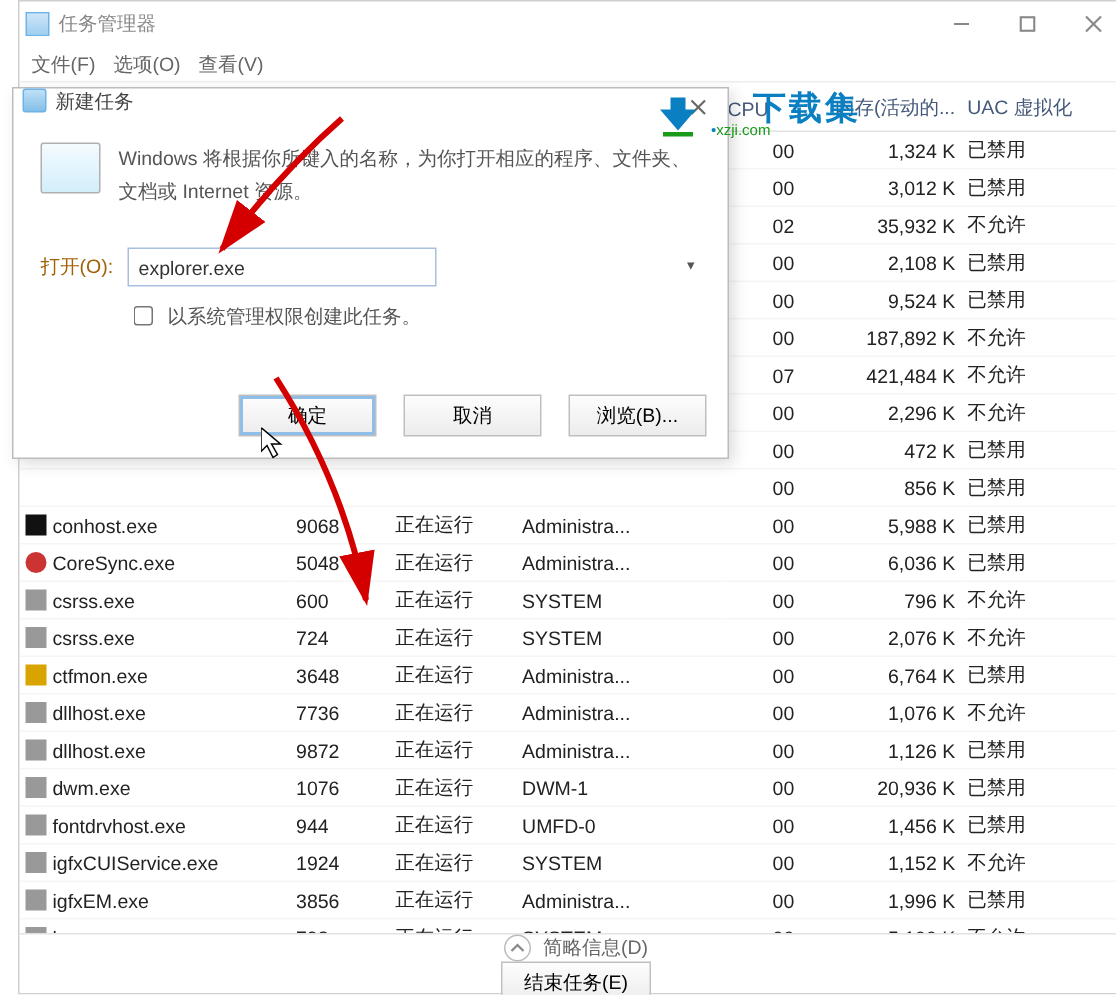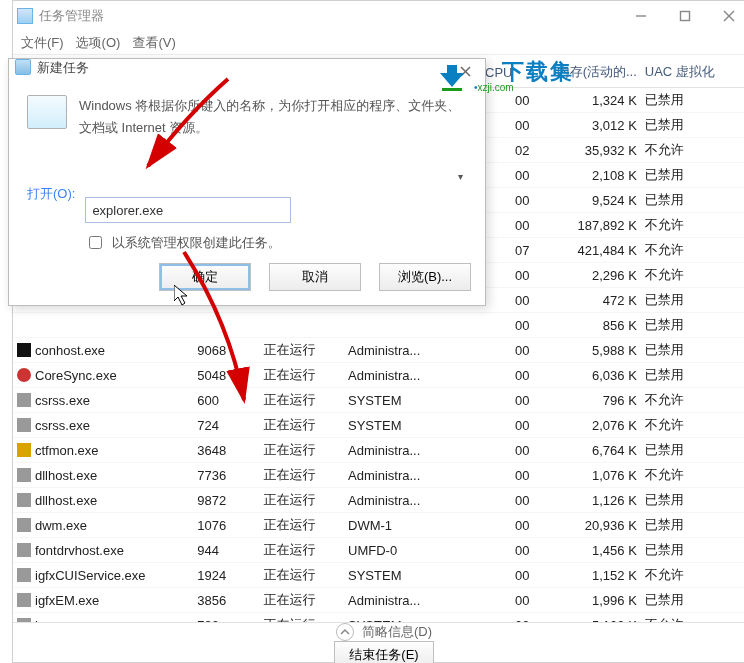--- a/index.html
+++ b/index.html
@@ -74,26 +74,25 @@
   .run-title { height:30px; display:flex; align-items:flex-start; padding:0 6px; color:#444; }
   .run-title .icon { width:16px; height:16px; border:1px solid #6cb3e8; background:linear-gradient(#bfe0f7,#84bfe8); margin-right:6px; border-radius:2px; }
   .run-body { padding:6px 18px 0 18px; color:#555; }
   .run-desc-row { display:flex; gap:12px; }
   .run-big-icon {
     width:40px; height:34px; border:1px solid #b0b0b0; border-radius:2px;
     background:linear-gradient(#f4fbff,#d2eefb); flex:0 0 auto;
   }
   .run-desc { line-height:1.7; }
   .run-open-row { display:flex; align-items:center; margin-top:26px; gap:10px;}
-  .run-open-row label { color:#3b82f6; }
+  .run-open-row label { color:#a16207; }
   .run-input {
     flex:1; height:26px; border:1px solid #a7bfe0; padding:2px 22px 2px 6px;
     font-family:inherit; font-size:13px; color:#333; background:#fff;
     position:relative;
-    margin-top:32px;
   }
   .run-input-wrap { position:relative; flex:1; }
   .run-dd { position:absolute; right:4px; top:6px; font-size:10px; color:#555; }
   .run-check-row { margin:10px 0 0 58px; color:#555;}
   .run-check-row input { vertical-align:-2px; margin-right:6px;}
   .run-buttons {
     position:absolute; right:14px; bottom:14px; display:flex; gap:18px;
   }
   .run-buttons .btn { width:92px; text-align:center; }
   .btn-primary { box-shadow:0 0 0 2px #8fbfe8 inset; }

